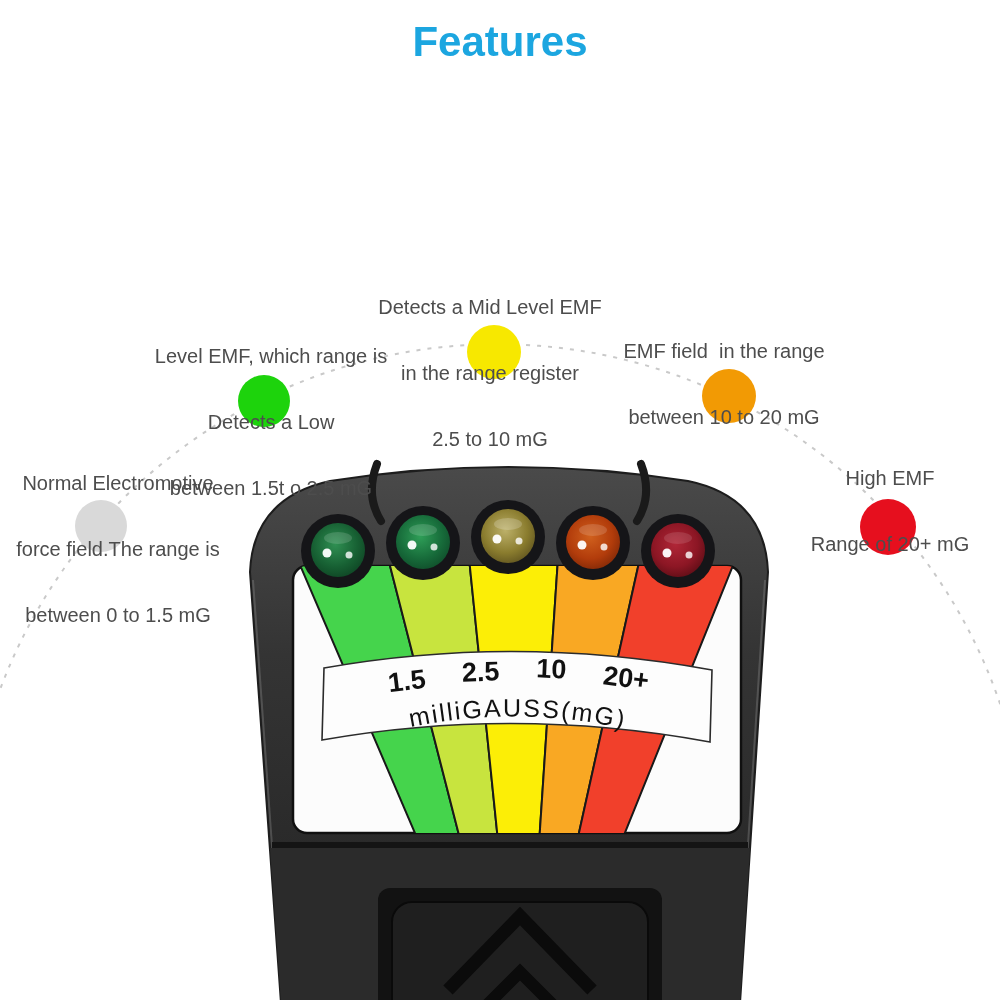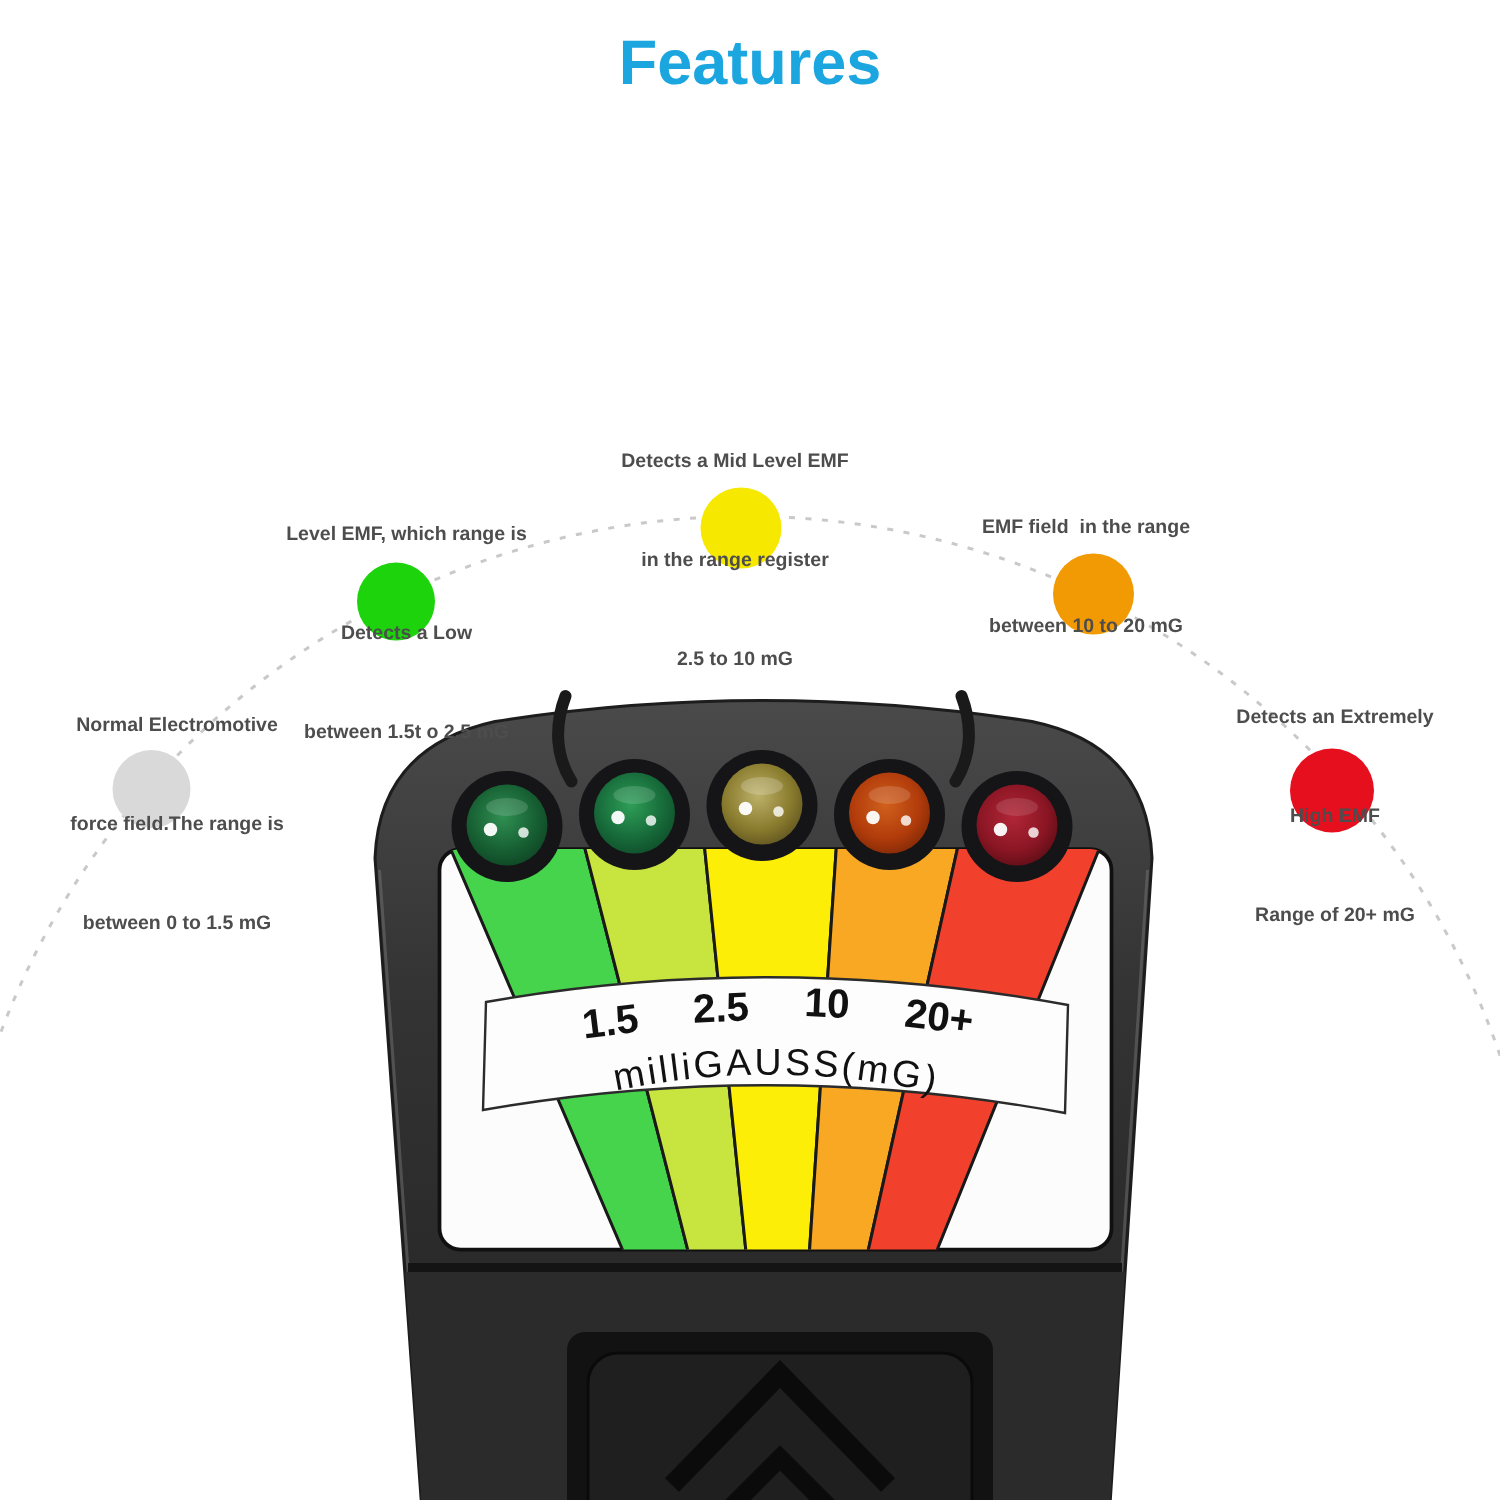--- a/index.html
+++ b/index.html
@@ -11,21 +11,21 @@
   .title{
     position:absolute;left:0;right:0;top:20px;text-align:center;
     font-size:42px;font-weight:700;letter-spacing:0px;color:#1ca6e0;line-height:1.05;
   }
   .subtitle{
     position:absolute;left:0;right:0;top:98px;text-align:center;
     font-size:28px;line-height:36px;font-weight:700;color:#171717;
   }
   .callout{
     position:absolute;text-align:center;color:#4d4d4d;
-    font-size:13px;line-height:22px;font-weight:700;transform:translateX(-50%);
+    font-size:20px;line-height:22px;font-weight:400;transform:translateX(-50%);
     white-space:pre;
   }
   .co-normal{left:118px;top:428px;}
   .co-low{left:271px;top:301px;}
   .co-mid{left:490px;top:252px;}
   .co-high{left:724px;top:296px;}
   .co-extreme{left:890px;top:423px;}
   .svg-tick{font-family:"Liberation Sans", sans-serif;font-size:27px;font-weight:700;fill:#111111;}
   .svg-unit{font-family:"Liberation Sans", sans-serif;font-size:25px;font-weight:400;fill:#111111;letter-spacing:2px;}
 </style>
@@ -166,18 +166,17 @@
   <div class="callout co-mid">
     <div>Detects a Mid Level EMF</div>
     <div>in the range register</div>
     <div>2.5 to 10 mG</div>
   </div>
   <div class="callout co-high">
     <div>EMF field  in the range</div>
     <div>between 10 to 20 mG</div>
   </div>
   <div class="callout co-extreme">
-    <div>Detects an Extremely</div>
     <div>High EMF</div>
     <div>Range of 20+ mG</div>
   </div>
 
 </div>
 
 </body></html>

